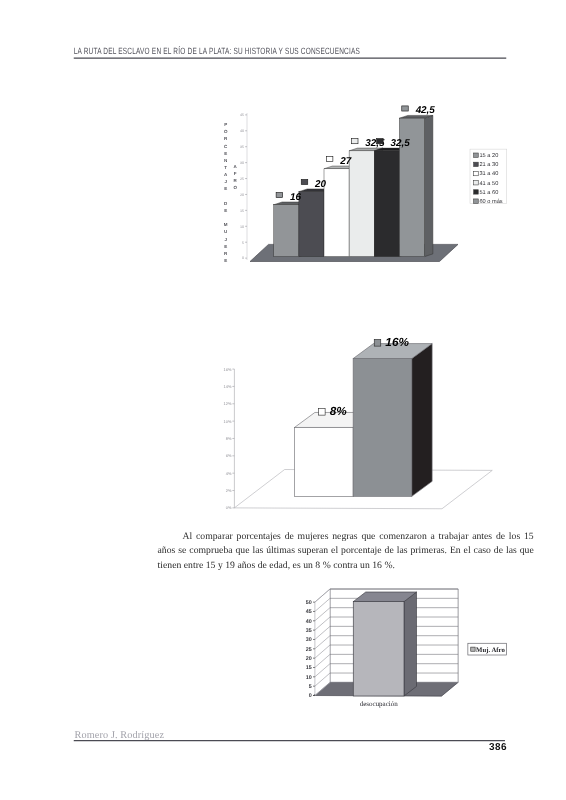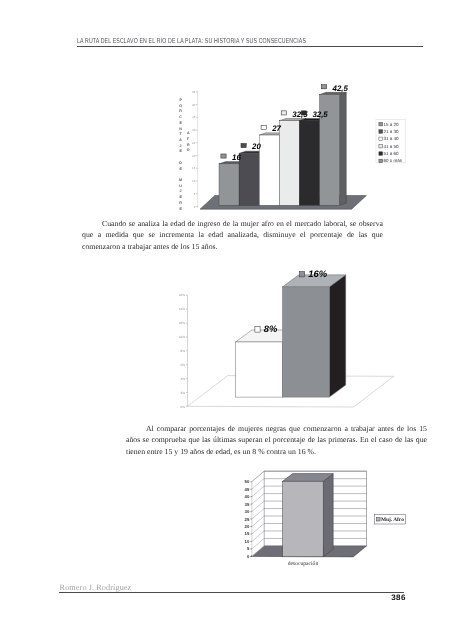--- a/index.html
+++ b/index.html
@@ -3,21 +3,21 @@
 <meta charset="utf-8">
 <style>
   html,body{margin:0;padding:0;background:#fff;}
   body{width:453px;height:640px;overflow:hidden;position:relative;
        font-family:"Liberation Serif",serif;color:#1a1a1a;
        -webkit-font-smoothing:antialiased;
        text-rendering:geometricPrecision;}
   .page{position:absolute;left:0;top:0;width:453px;height:640px;}
 
   
-  .runhead{position:absolute;left:59px;top:39.3px;width:346px;margin-left:18px;}
+  .runhead{position:absolute;left:59px;top:39.3px;width:346px;}
   .runhead .txt{font-family:"Liberation Sans",sans-serif;font-size:5.2px;
        letter-spacing:.16px;color:#51515a;white-space:nowrap;
        transform:scaleY(1.4);transform-origin:left top;display:block;line-height:4.6px;}
   .runhead .rule{position:absolute;left:0;top:7.2px;width:346px;height:.9px;background:#4a4a52;}
 
   
   .para{position:absolute;font-family:"Liberation Serif",serif;font-size:7.75px;line-height:11.4px;
         text-align:justify;color:#2a2a2a;letter-spacing:.02px;}
   #p1{left:82px;top:218px;width:301px;}
   #p2{left:82px;top:423px;width:301px;margin-left:44px;}
@@ -39,21 +39,20 @@
 </head>
 <body>
 
 <div class="page">
 
   <div class="runhead">
     <span class="txt">LA RUTA DEL ESCLAVO EN EL RÍO DE LA PLATA: SU HISTORIA Y SUS CONSECUENCIAS</span>
     <div class="rule"></div>
   </div>
 
-  <div class="para" id="p1"><span class="ind"></span><span>Cuando se analiza la edad de ingreso de la mujer afro en el mercado laboral, se observa que a medida que se incrementa la edad analizada, disminuye el porcentaje de las que comenzaron a trabajar antes de los 15 años.</span></div>
 
   <div class="para" id="p2"><span class="ind"></span><span>Al comparar porcentajes de mujeres negras que comenzaron a trabajar antes de los 15 años se comprueba que las últimas superan el porcentaje de las primeras. En el caso de las que tienen entre 15 y 19 años de edad, es un 8 % contra un 16 %.</span></div>
 
   <div class="foot-author">Romero J. Rodríguez</div>
   <div class="foot-rule"></div>
   <div class="foot-page">386</div>
 
   <svg class="c1" id="chart1" width="240" height="130" viewBox="0 0 240 130">
       <g>
         <polygon points="25,127.2 176.6,127.2 191.4,113.5 39.8,113.5" fill="#6d7077" stroke="#43434a" stroke-width="0.5"></polygon>

